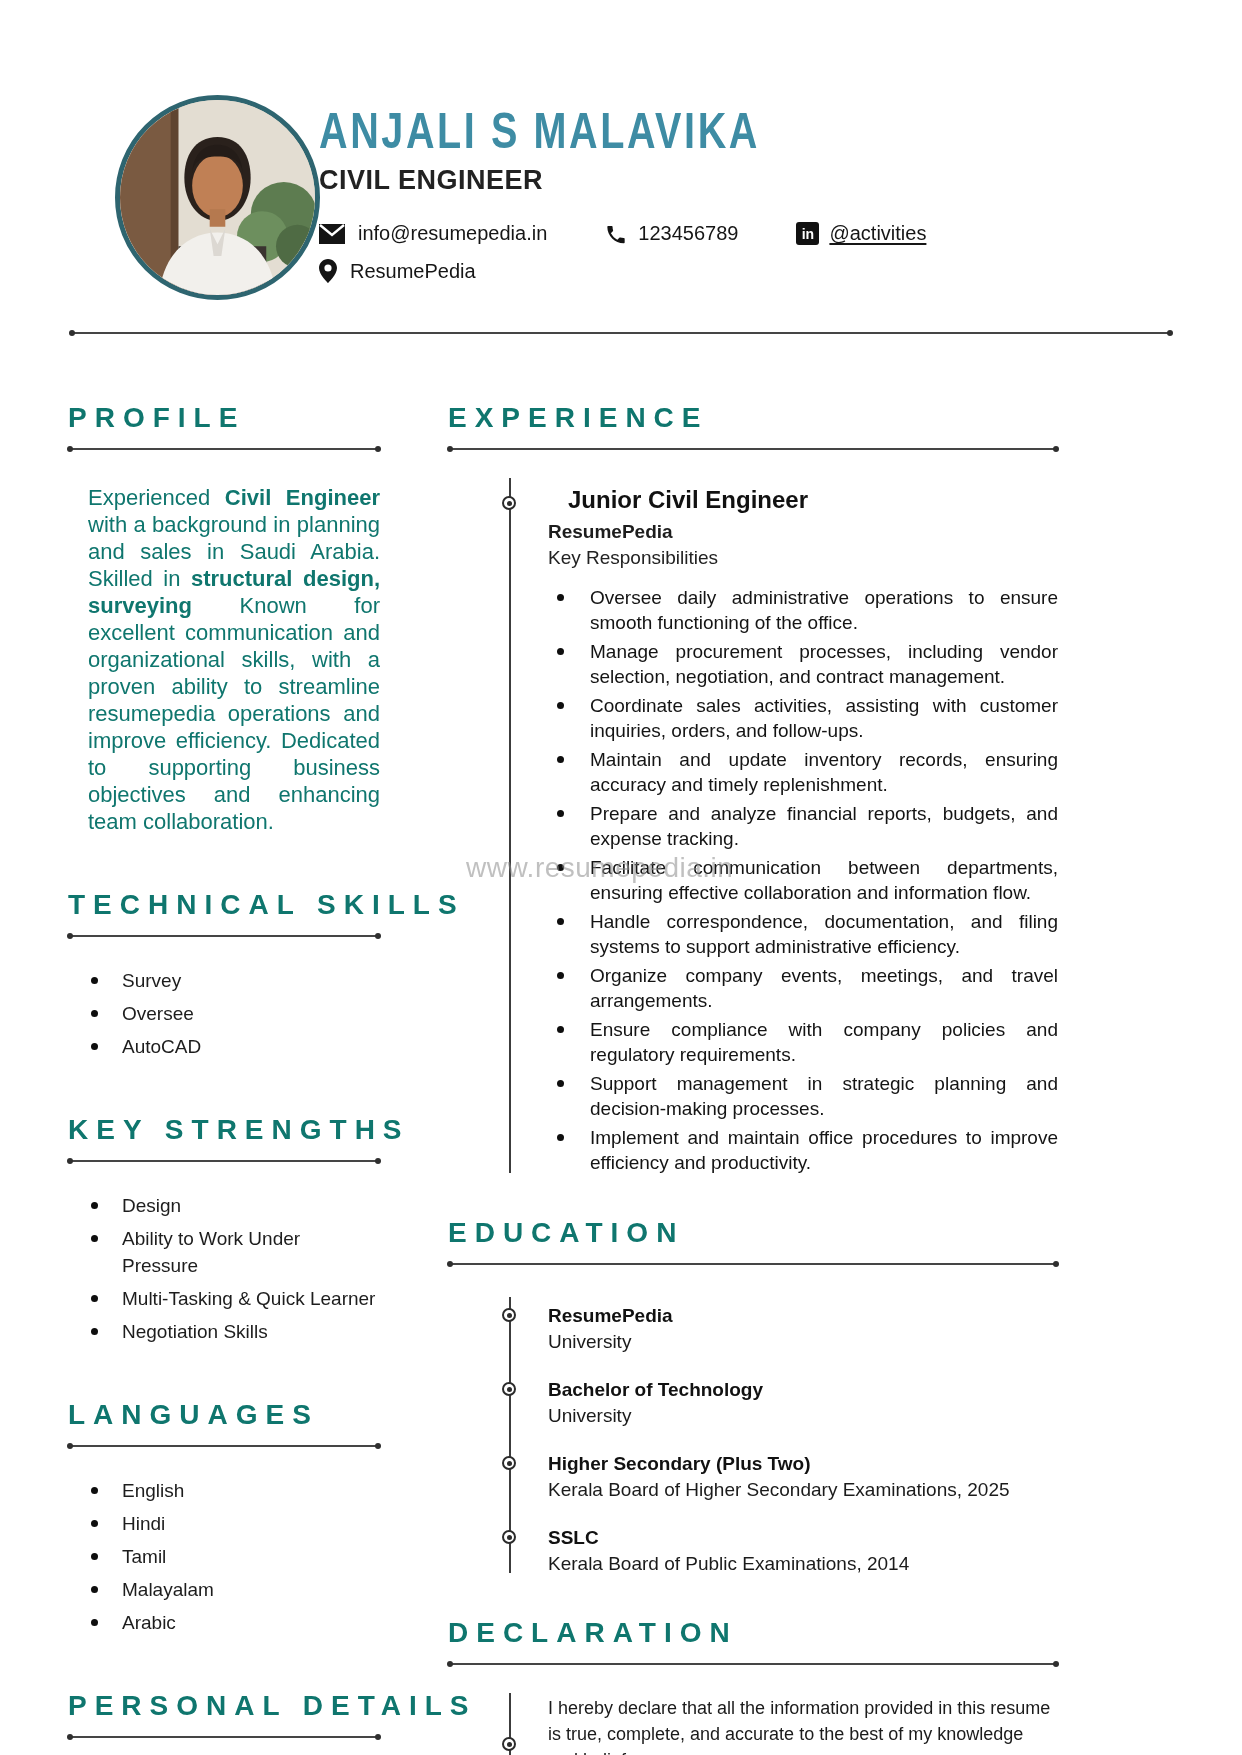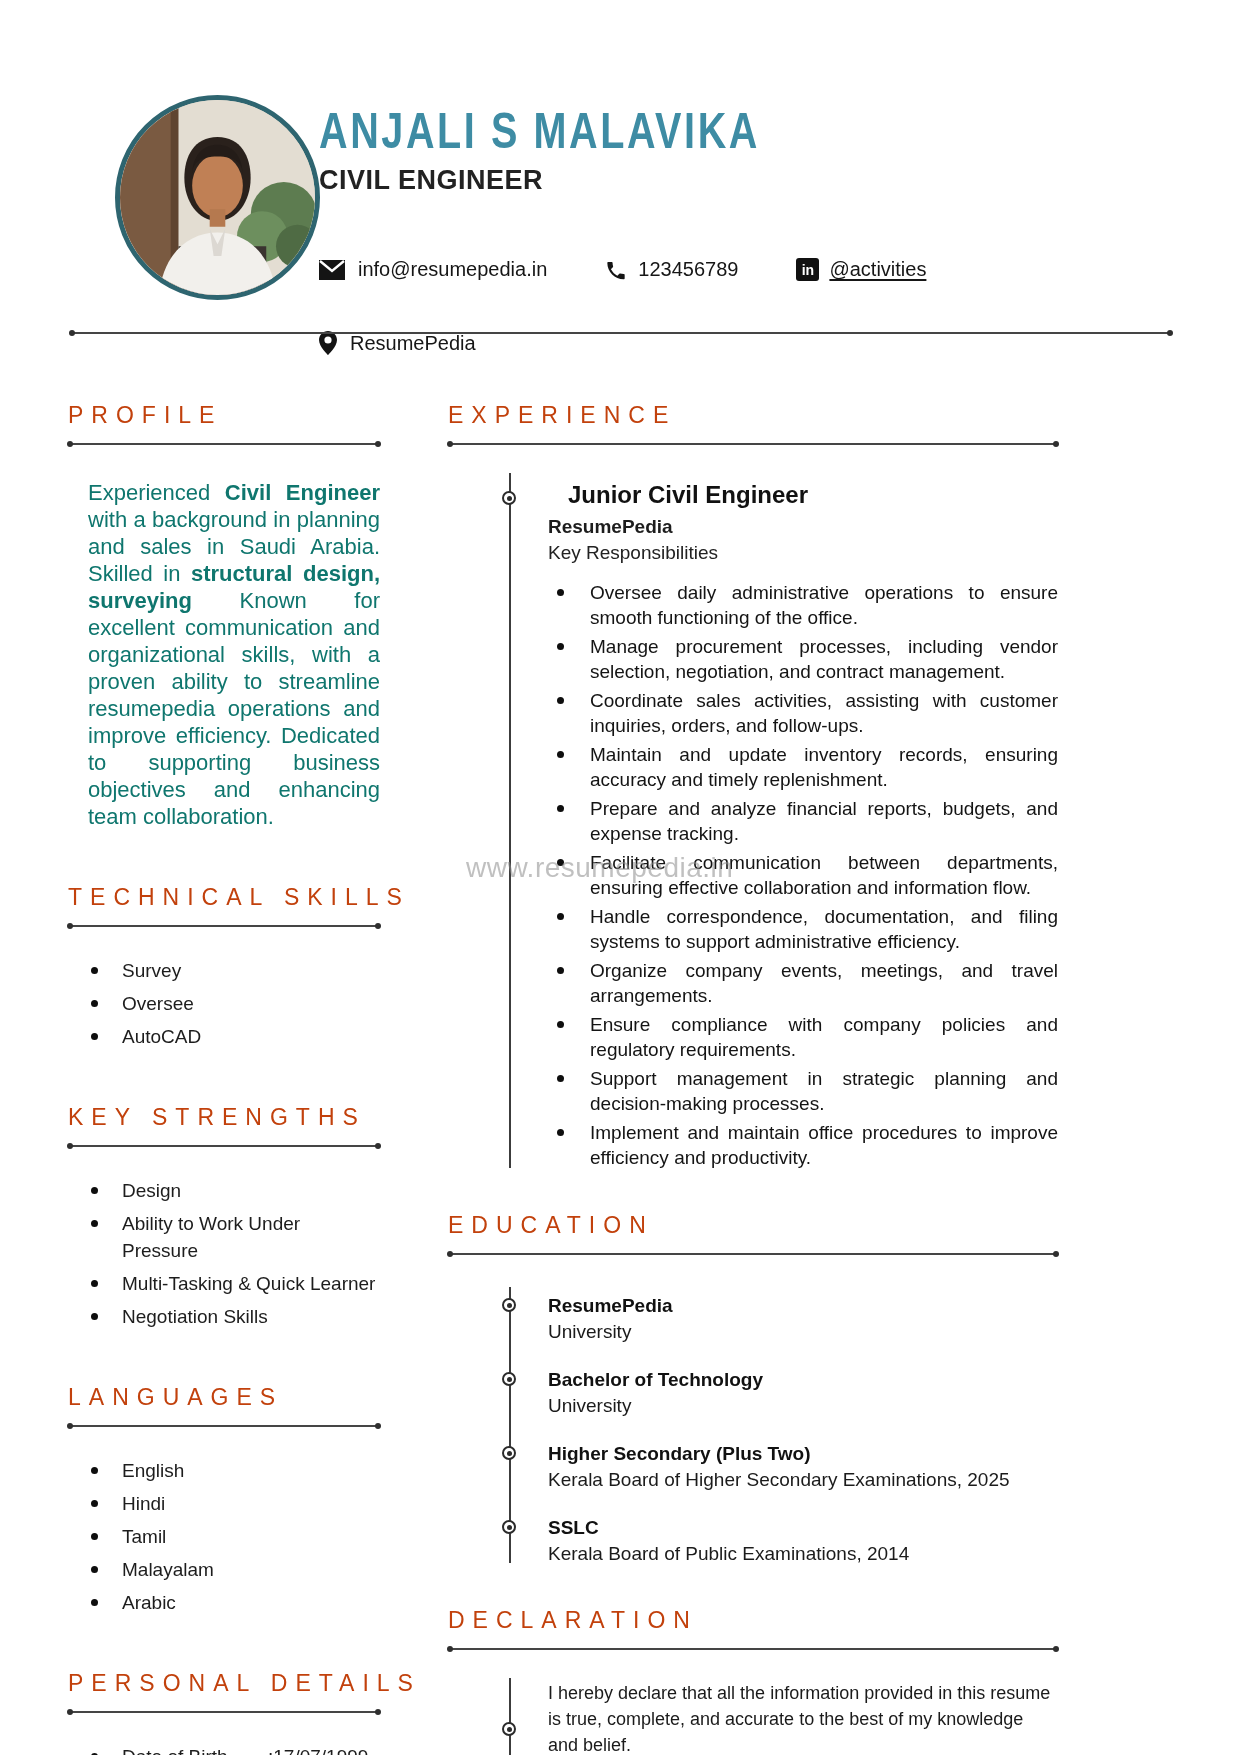--- a/index.html
+++ b/index.html
@@ -11,40 +11,40 @@
   .header { position:relative; height:332px; }
   .photo { position:absolute; left:115px; top:95px; width:205px; height:205px; border-radius:50%;
            border:5px solid #2e6570; overflow:hidden; background:#ddd5c8; }
   .photo svg { display:block; width:100%; height:100%; }
   .head-text { position:absolute; left:319px; top:104px; width:840px; }
   .name { font-size:46px; font-weight:bold; color:#3e8ca4; letter-spacing:3px; white-space:nowrap;
           transform:scale(0.86,1.1); transform-origin:left top; line-height:1.05; }
   .role { font-size:27px; font-weight:bold; color:#222; letter-spacing:0.5px; margin-top:13px; }
   .contact-row { display:flex; align-items:center; margin-top:26px; font-size:20px; color:#161616; }
   .contact-row.second { margin-top:14px; }
-  .c-item { display:flex; align-items:center;margin-top:36px; }
+  .c-item { display:flex; align-items:center; }
   .c-item + .c-item { margin-left:58px; }
   .c-icon { display:inline-flex; align-items:center; justify-content:center; margin-right:13px; }
   .c-icon svg { display:block; }
   .in-badge { width:23px; height:23px; background:#111; border-radius:3px; color:#fff; font-weight:bold;
               font-size:14px; display:flex; align-items:center; justify-content:center; margin-right:10px; }
   .li-link { text-decoration:underline; text-underline-offset:3px; }
 
   
   .rule { position:relative; height:2px; background:#454545; }
   .rule::before,.rule::after { content:''; position:absolute; top:50%; transform:translateY(-50%);
           width:6px; height:6px; border-radius:50%; background:#2f2f2f; }
   .rule::before { left:-1px; } .rule::after { right:-1px; }
   .top-rule { margin:0 70px; }
 
   
   .columns { display:flex; padding:0 68px; margin-top:70px; }
   .col-left { width:312px; flex:0 0 312px; }
   .col-right { width:610px; flex:0 0 610px; margin-left:68px; }
-  h3.sec-h { font-size:23px; font-weight:normal; letter-spacing:8px; color:#c2410c; line-height:1; white-space:nowrap; }
+  h3.sec-h { font-size:28px; font-weight:bold; letter-spacing:8px; color:#0f766e; line-height:1; white-space:nowrap; }
   .sec-rule { margin-top:16px; }
 
   
   .profile-text { margin-top:34px; padding-left:20px; font-size:22px; line-height:27px; text-align:justify; color:#0f766e; }
   .sec { margin-top:0; }
   .l-gap { margin-top:56px; }
   .blist { list-style:none; margin-top:30px; }
   .blist li { position:relative; padding-left:54px; font-size:19px; line-height:27px; margin-bottom:6px; }
   .blist li::before { content:''; position:absolute; left:23px; top:10px; width:7px; height:7px; border-radius:50%; background:#0e0e0e; }
   .pd-row { display:flex; }

